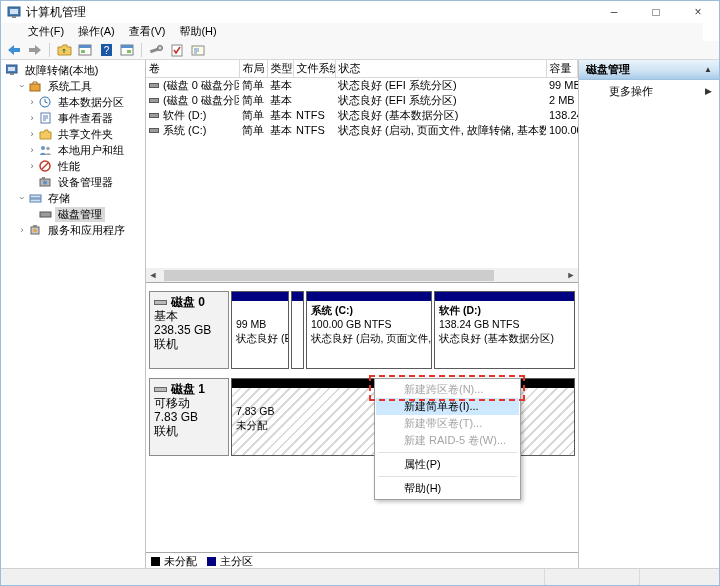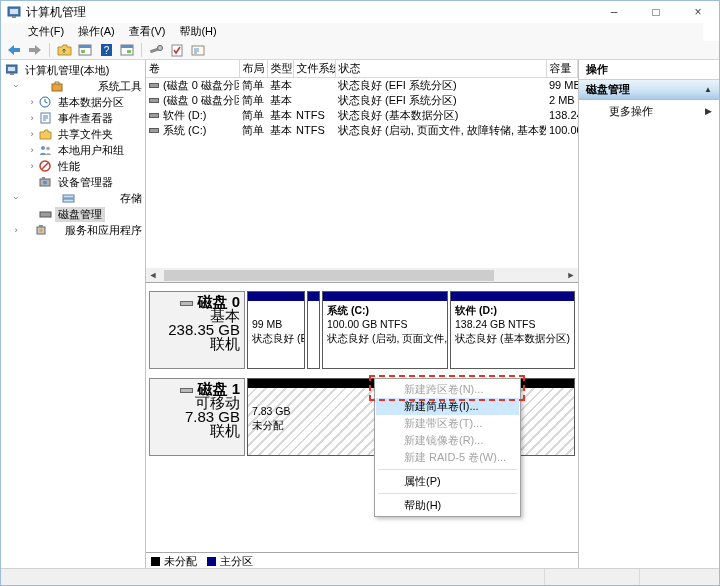--- a/index.html
+++ b/index.html
@@ -26,35 +26,35 @@
   #treepanel { width:145px; border-right:1px solid #c3c3c3; background:#fff; padding-top:2px; overflow:hidden; }
   #middlepanel { width:433px; display:flex; flex-direction:column; border-right:1px solid #c3c3c3; }
   #actionpanel { flex:1; background:#fff; }
   
   .trow { height:16px; display:flex; align-items:center; white-space:nowrap; }
   .trow .chev { width:10px; text-align:center; color:#666; font-size:9px; display:inline-block; }
   .chev.down { transform:rotate(90deg); }
   .ticon { width:14px; height:12px; margin:0 3px 0 1px; display:flex; align-items:center; justify-content:center; }
   .tlabel { padding:0 3px; }
   .tlabel.selected { background:#d9d9d9; }
-  .d0 { padding-left:3px; } .d1 { padding-left:10px;justify-content:space-between; } .d2 { padding-left:26px; }
+  .d0 { padding-left:3px; } .d1 { padding-left:16px; } .d2 { padding-left:26px; }
   
   #volumepane { height:223px; position:relative; background:#fff; border-bottom:1px solid #a8a8a8; }
   #voltable { width:100%; border-collapse:collapse; table-layout:fixed; }
   #voltable th { font-weight:normal; text-align:left; height:17px; padding:0 3px; border-right:1px solid #d9d9d9; border-bottom:1px solid #d9d9d9; background:#fff; overflow:hidden; white-space:nowrap; }
   #voltable td { height:14px; padding:0 3px; overflow:hidden; white-space:nowrap; }
   .volicon { display:inline-block; width:10px; height:5px; background:#9c9c9c; border:1px solid #5a5a5a; margin-right:4px; vertical-align:middle; }
   #hscroll { position:absolute; left:0; right:0; bottom:0; height:14px; background:#f0f0f0; display:flex; align-items:center; }
   .scrarrow { width:14px; height:14px; display:flex; align-items:center; justify-content:center; color:#505050; font-size:9px; }
   #hthumb { height:11px; width:330px; background:#cdcdcd; margin-left:4px; }
   #hscroll .spacer { flex:1; }
   
   #diskpane { flex:1; background:#fff; padding:8px 3px 0 3px; overflow:hidden; }
   .diskrow { display:flex; margin-bottom:9px; }
-  .disklabel { width:96px; border:1px solid #8a8a8a; background:#f2f2f2; padding:3px 4px; font-size:15px; line-height:14px;text-align:right; }
+  .disklabel { width:80px; border:1px solid #8a8a8a; background:#f2f2f2; padding:3px 4px; font-size:12px; line-height:14px; }
   .disklabel .dname { font-weight:bold; }
   .diskbaricon { display:inline-block; width:13px; height:5px; background:#b9b9b9; border:1px solid #666; margin-right:4px; vertical-align:middle; }
   .parts { display:flex; flex:1; gap:2px; margin-left:2px; }
   .part { border:1px solid #5a5a5a; background:#fff; display:flex; flex-direction:column; height:78px; overflow:hidden; }
   .partbar { height:9px; }
   .partbar.primary { background:#000080; }
   .partbar.unalloc { background:#000; }
   .partbody { flex:1; padding:2px 4px; font-size:10.5px; line-height:14px; white-space:nowrap; overflow:hidden; }
   .partbody .pt { font-weight:bold; height:14px; }
   .part.hatch .partbody { background:repeating-linear-gradient(135deg,#ffffff 0px,#ffffff 5px,#d9d9d9 5px,#d9d9d9 7px); }
@@ -173,21 +173,21 @@
 
     <div id="treepanel">
       <div class="trow d0">
         <span class="ticon">
             <svg width="13" height="12">
               <rect x="0" y="1" width="11" height="8" fill="#4d7db2" stroke="#2c5a8c"></rect>
               <rect x="2" y="3" width="7" height="4" fill="#cfe3f5"></rect>
               <rect x="4" y="9" width="4" height="2" fill="#888"></rect>
             </svg>
           </span>
-        <span class="tlabel">计算机管理(本地)</span>
+        <span class="tlabel">故障转储(本地)</span>
       </div>
       <div class="trow d1">
         <span class="chev down">›</span>
         <span class="ticon">
             <svg width="12" height="12">
               <rect x="1" y="4" width="10" height="7" fill="#e8a33d" stroke="#9c6b1e"></rect>
               <path d="M4 4 L4 2 L8 2 L8 4" stroke="#9c6b1e" fill="none"></path>
             </svg>
           </span>
         <span class="tlabel">系统工具</span>
@@ -421,21 +421,20 @@
           <span>未分配</span>
         </span>
         <span class="legitem">
           <span class="legswatch" style="background:#000080"></span>
           <span>主分区</span>
         </span>
       </div>
     </div>
 
     <div id="actionpanel">
-      <div id="acthead">操作</div>
       <div id="actgroup">
         <span>磁盘管理</span>
         <span class="caret">▲</span>
       </div>
       <div id="actmore">
         <span>更多操作</span>
         <span class="caret">▶</span>
       </div>
     </div>
   </div>
@@ -443,21 +442,20 @@
   <div id="statusbar">
     <div style="flex:1"></div>
     <div class="seg" style="width:95px"></div>
     <div class="seg" style="width:80px"></div>
   </div>
 
   <div id="ctxmenu">
     <div class="mitem disabled">新建跨区卷(N)...</div>
     <div class="mitem hl">新建简单卷(I)...</div>
     <div class="mitem disabled">新建带区卷(T)...</div>
-    <div class="mitem disabled">新建镜像卷(R)...</div>
     <div class="mitem disabled">新建 RAID-5 卷(W)...</div>
     <div class="msep"></div>
     <div class="mitem">属性(P)</div>
     <div class="msep"></div>
     <div class="mitem">帮助(H)</div>
   </div>
 
   <div id="redbox"></div>
 
 </div>

